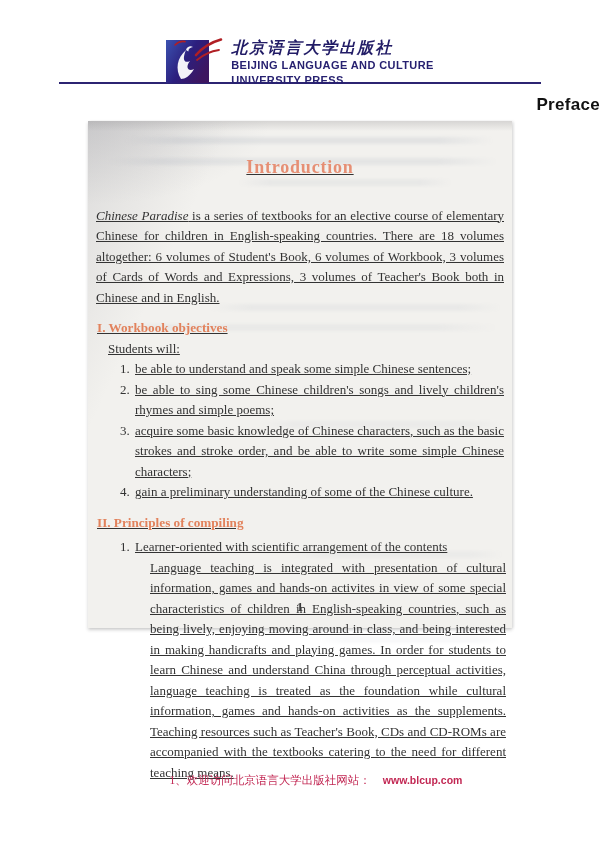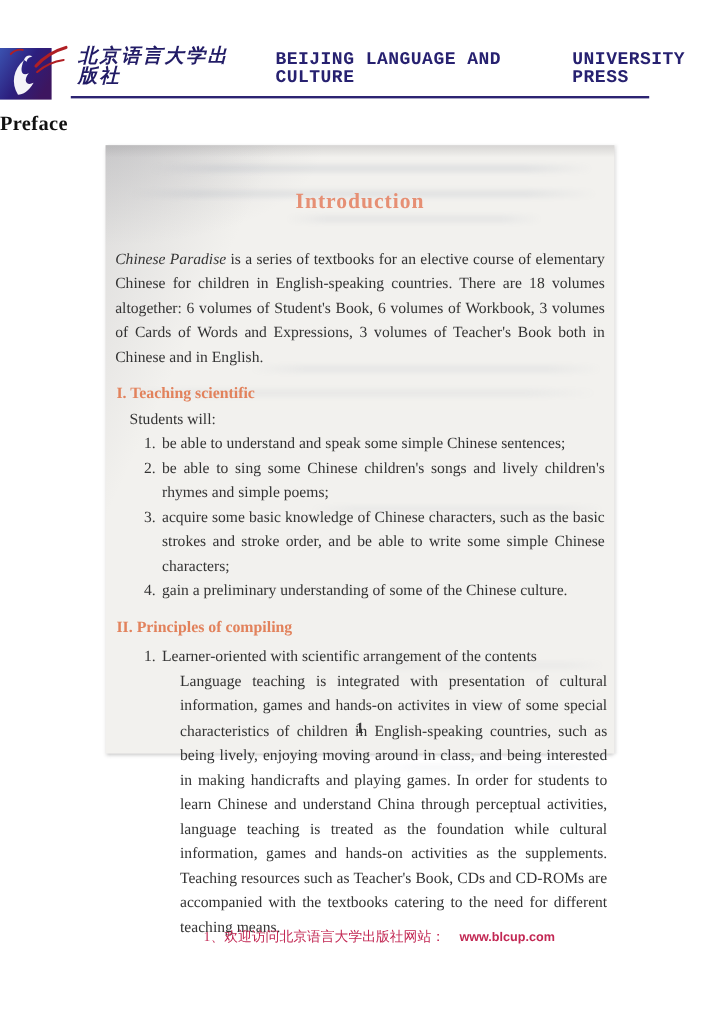--- a/index.html
+++ b/index.html
@@ -16,66 +16,67 @@
   
   .site-header { position: absolute; top: 0; left: 0; width: 600px; }
   .logo-row {
     display: flex;
     justify-content: center;
     align-items: flex-start;
     gap: 7px;
     padding-top: 38px;
   }
   .logo-mark { width: 58px; height: 46px; flex: 0 0 auto; margin-top: 0; }
-  .logo-text { display: flex; flex-direction: row; line-height: 1; gap: 32px; }
+  .logo-text { display: flex; flex-direction: column; line-height: 1; }
   .logo-cn {
     font-family: "Liberation Serif", serif;
     font-weight: bold;
     font-style: italic;
     font-size: 16px;
     letter-spacing: 2px;
     color: #221c66;
     margin-top: 2px;
   }
   .logo-en {
-    font-family: Liberation Mono, monospace;
-    font-weight: bold;
-    font-size: 15px;
+    font-family: Liberation Sans, sans-serif;
+    font-weight: bold;
+    font-size: 11px;
     letter-spacing: 0.4px;
     color: #272170;
     margin-top: 4px;
   }
   .header-rule {
     width: 482px;
     height: 2px;
     background: #2c2472;
     margin: -4px auto 0 auto;
   }
   .page-title {
-    text-align: left;
-    font-family: Liberation Serif, serif;
+    text-align: right;
+    font-family: Liberation Sans, sans-serif;
     font-weight: bold;
     font-size: 17px;
     color: #111;
     margin-top: 11px;
     letter-spacing: 0.3px;
   }
 
   
   .scan {
     position: absolute;
     left: 88px;
     top: 121px;
     width: 424px;
     height: 507px;
     background: #f2f1ee;
     color: #333;
     font-size: 13px;
     line-height: 20.5px;
     box-shadow: 0 2px 3px rgba(70,70,70,0.25), 2px 0 2px rgba(120,120,120,0.12);
+    text-decoration: underline;
   }
   .scan::before {
     content: "";
     position: absolute; inset: 0;
     background:
       linear-gradient(180deg, rgba(150,148,150,0.30), rgba(255,255,255,0) 2%),
       linear-gradient(115deg, rgba(140,140,148,0.22), rgba(255,255,255,0) 22%),
       radial-gradient(260px 120px at 0% 0%, rgba(130,130,140,0.22), rgba(255,255,255,0) 70%);
     pointer-events: none;
   }
@@ -200,21 +201,21 @@
     <div class="bleed b4"></div>
     <div class="bleed b5"></div>
     <div class="bleed b6"></div>
     <div class="bleed b7"></div>
     <div class="bleed b8"></div>
 
     <div class="doc-title">Introduction</div>
 
     <p class="intro"><span class="series">Chinese Paradise</span><span> is a series of textbooks for an elective course of elementary Chinese for children in English-speaking countries.  There are 18 volumes altogether: 6 volumes of Student's Book, 6 volumes of Workbook, 3 volumes of Cards of Words and Expressions, 3 volumes of Teacher's Book both in Chinese and in English.</span></p>
 
-    <div class="sec-heading">I. Teaching scientific</div>
+    <div class="sec-heading">I. Workbook objectives</div>
     <div class="lead">Students will:</div>
 
     <div class="obj-list">
       <div class="obj-item">
         <span class="num">1.</span>
         <span>be able to understand and speak some simple Chinese sentences;</span>
       </div>
       <div class="obj-item">
         <span class="num">2.</span>
         <span>be able to sing some Chinese children's songs and lively children's rhymes and simple poems;</span>

